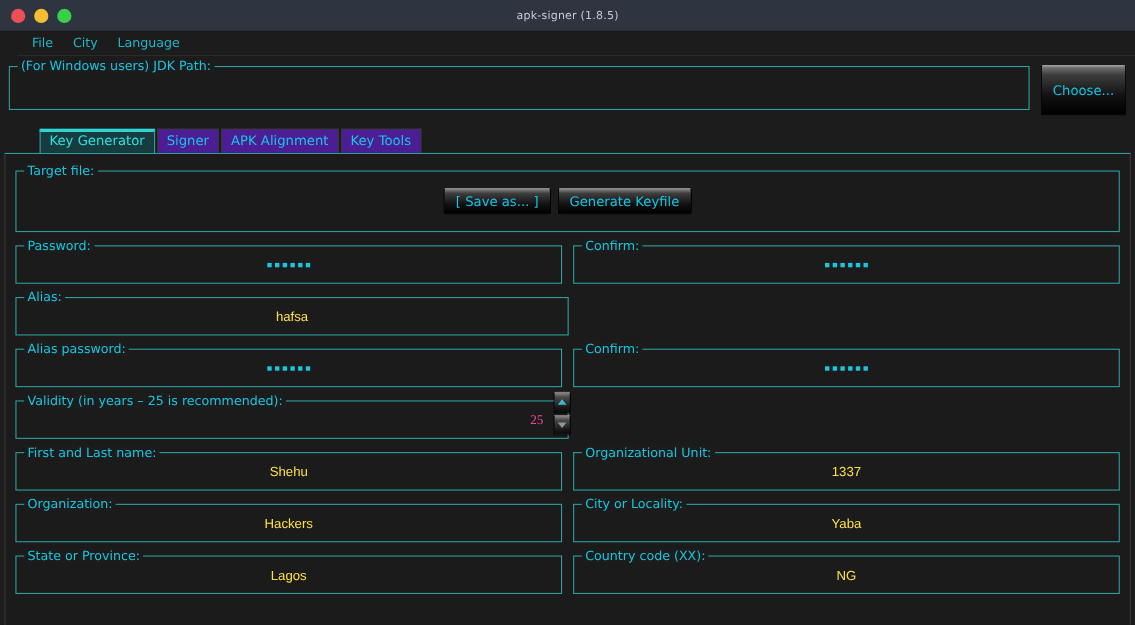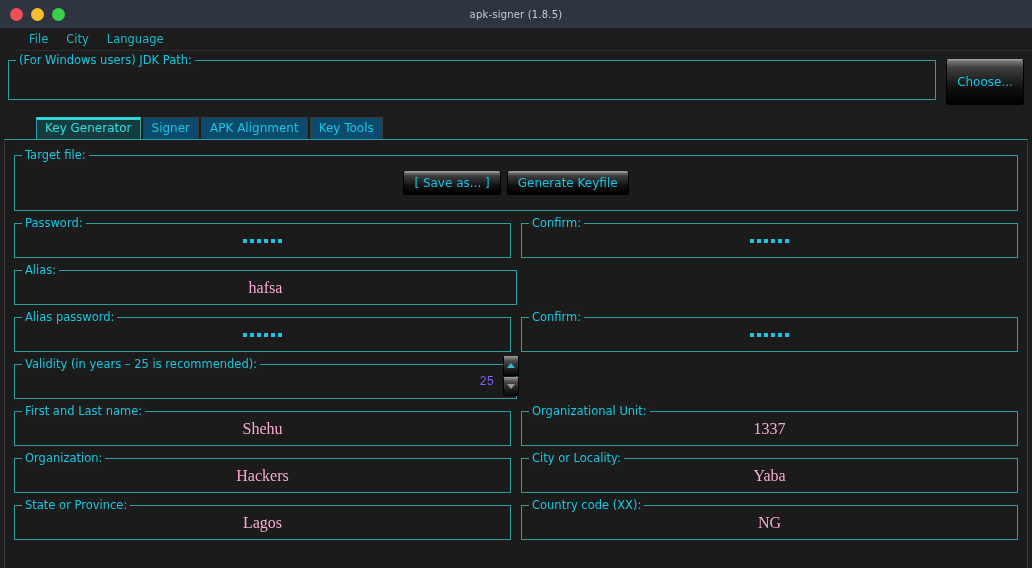--- a/index.html
+++ b/index.html
@@ -141,21 +141,21 @@
     display: flex;
     align-items: flex-end;
     padding-left: 4px;
     margin-top: 11px;
     height: 23px;
     gap: 2px;
   }
   .tab {
     border: 1px solid #3a3a3a;
     border-bottom: none;
-    background: #0c4a6e;
+    background: #4c1d95;
     color: #19c6e0;
     font-size: 12px;
     padding: 3px 8px 4px 8px;
     line-height: 14px;
     cursor: default;
     font-family: "DejaVu Sans", sans-serif;
     box-sizing: border-box;
     height: 22px;
   }
   .tab.active {
@@ -201,24 +201,24 @@
     display: flex;
     align-items: center;
     justify-content: center;
   }
   .field-input {
     width: 100%;
     height: 100%;
     background: transparent;
     border: 0;
     outline: none;
-    color: #f9a8d4;
-    font-size: 16px;
+    color: #fde047;
+    font-size: 12px;
     text-align: center;
-    font-family: Liberation Serif, serif;
+    font-family: Liberation Sans, sans-serif;
   }
   .row.single .field-group {
     flex: 0 0 503px;
   }
   .row.single .spacer { flex: 1; }
 
   
   .dots {
     display: flex;
     gap: 3px;
@@ -240,23 +240,23 @@
     flex: 0 0 503px;
     height: 35px;
   }
   .validity-value {
     position: absolute;
     right: 22px;
     top: 0;
     bottom: 0;
     display: flex;
     align-items: center;
-    color: #8b5cf6;
+    color: #ec4899;
     font-size: 12px;
-    font-family: Liberation Mono, monospace;
+    font-family: Liberation Serif, serif;
   }
   .spinner {
     position: absolute;
     right: -3px;
     top: -9px;
     width: 16px;
     height: 40px;
     display: flex;
     flex-direction: column;
     gap: 1px;

